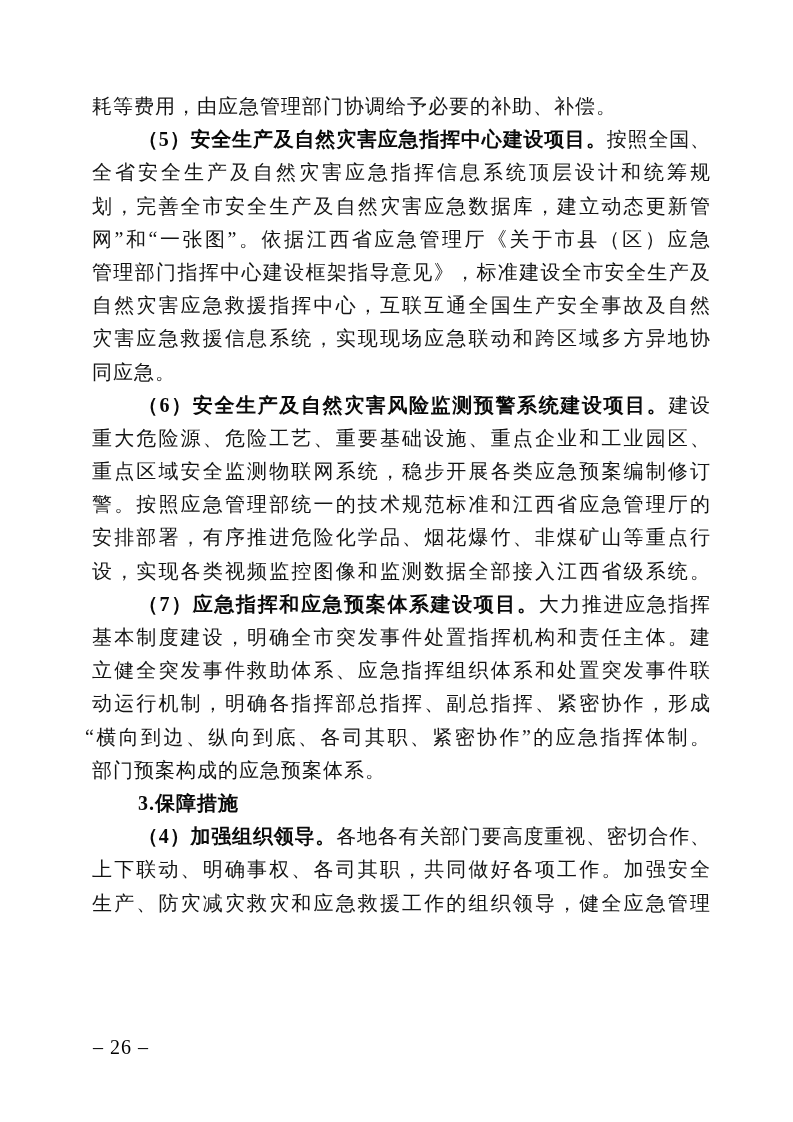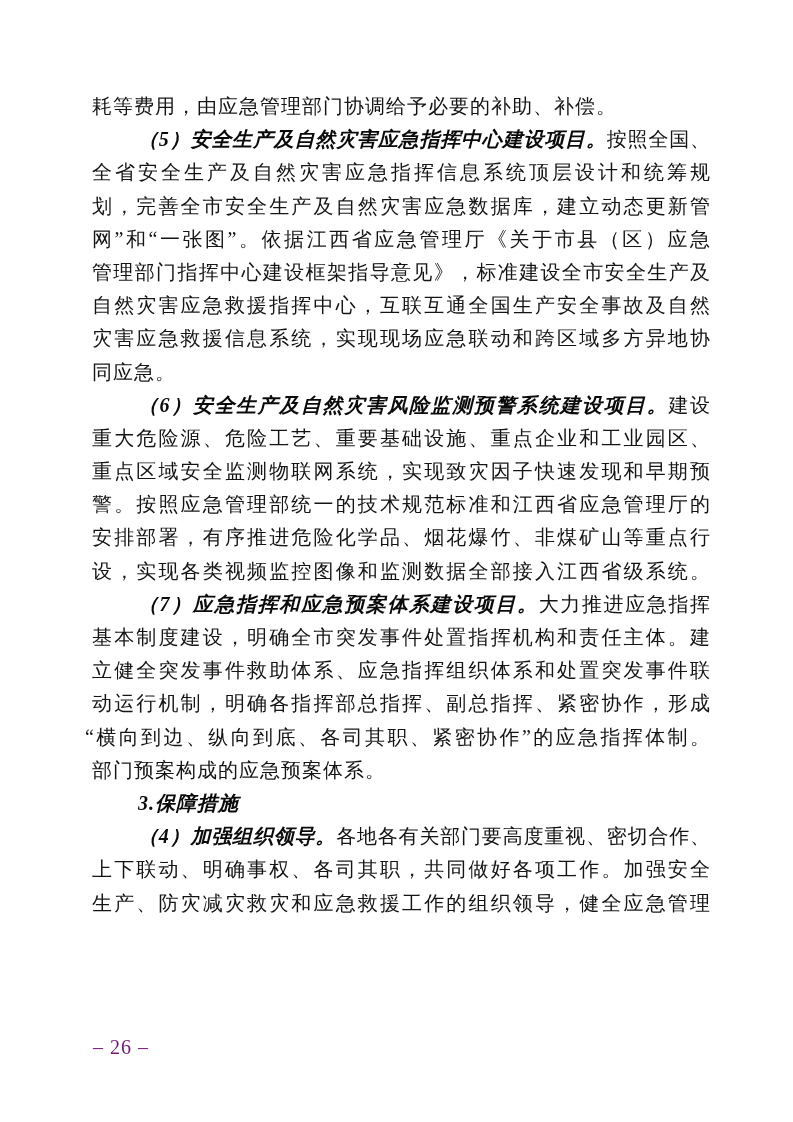--- a/index.html
+++ b/index.html
@@ -38,49 +38,48 @@
   .line.indent {
     padding-left: 46px;
   }
   .line.hang {
     margin-left: -7px;
     font-family: Liberation Serif, serif;
   }
   .seg-bold {
     font-weight: 700;
     color: #0a0a0a;
-    font-style: italic;
   }
   .footer {
     position: absolute;
     left: 93px;
     top: 1036px;
     font-size: 20px;
-    color: #701a75;
+    color: #000000;
     letter-spacing: 1px;
     font-family: "Liberation Serif", "DejaVu Serif", serif;
   }
 </style>
 </head>
 <body>
 
 <div class="page">
   <div class="text-block" id="text-block">
       <div class="line"><span class="seg-regular">耗等费用，由应急管理部门协调给予必要的补助、补偿。</span></div>
       <div class="line justify indent"><span class="seg-bold">（5）安全生产及自然灾害应急指挥中心建设项目。</span><span class="seg-regular">按照全国、</span></div>
       <div class="line justify"><span class="seg-regular">全省安全生产及自然灾害应急指挥信息系统顶层设计和统筹规</span></div>
       <div class="line justify"><span class="seg-regular">划，完善全市安全生产及自然灾害应急数据库，建立动态更新管</span></div>
       <div class="line justify"><span class="seg-regular">网”和“一张图”。依据江西省应急管理厅《关于市县（区）应急</span></div>
       <div class="line justify"><span class="seg-regular">管理部门指挥中心建设框架指导意见》，标准建设全市安全生产及</span></div>
       <div class="line justify"><span class="seg-regular">自然灾害应急救援指挥中心，互联互通全国生产安全事故及自然</span></div>
       <div class="line justify"><span class="seg-regular">灾害应急救援信息系统，实现现场应急联动和跨区域多方异地协</span></div>
       <div class="line"><span class="seg-regular">同应急。</span></div>
       <div class="line justify indent"><span class="seg-bold">（6）安全生产及自然灾害风险监测预警系统建设项目。</span><span class="seg-regular">建设</span></div>
       <div class="line justify"><span class="seg-regular">重大危险源、危险工艺、重要基础设施、重点企业和工业园区、</span></div>
-      <div class="line justify"><span class="seg-regular">重点区域安全监测物联网系统，实现致灾因子快速发现和早期预</span></div>
+      <div class="line justify"><span class="seg-regular">重点区域安全监测物联网系统，稳步开展各类应急预案编制修订</span></div>
       <div class="line justify"><span class="seg-regular">警。按照应急管理部统一的技术规范标准和江西省应急管理厅的</span></div>
       <div class="line justify"><span class="seg-regular">安排部署，有序推进危险化学品、烟花爆竹、非煤矿山等重点行</span></div>
       <div class="line justify"><span class="seg-regular">设，实现各类视频监控图像和监测数据全部接入江西省级系统。</span></div>
       <div class="line justify indent"><span class="seg-bold">（7）应急指挥和应急预案体系建设项目。</span><span class="seg-regular">大力推进应急指挥</span></div>
       <div class="line justify"><span class="seg-regular">基本制度建设，明确全市突发事件处置指挥机构和责任主体。建</span></div>
       <div class="line justify"><span class="seg-regular">立健全突发事件救助体系、应急指挥组织体系和处置突发事件联</span></div>
       <div class="line justify"><span class="seg-regular">动运行机制，明确各指挥部总指挥、副总指挥、紧密协作，形成</span></div>
       <div class="line justify hang"><span class="seg-regular">“横向到边、纵向到底、各司其职、紧密协作”的应急指挥体制。</span></div>
       <div class="line"><span class="seg-regular">部门预案构成的应急预案体系。</span></div>
       <div class="line indent"><span class="seg-bold">3.保障措施</span></div>

